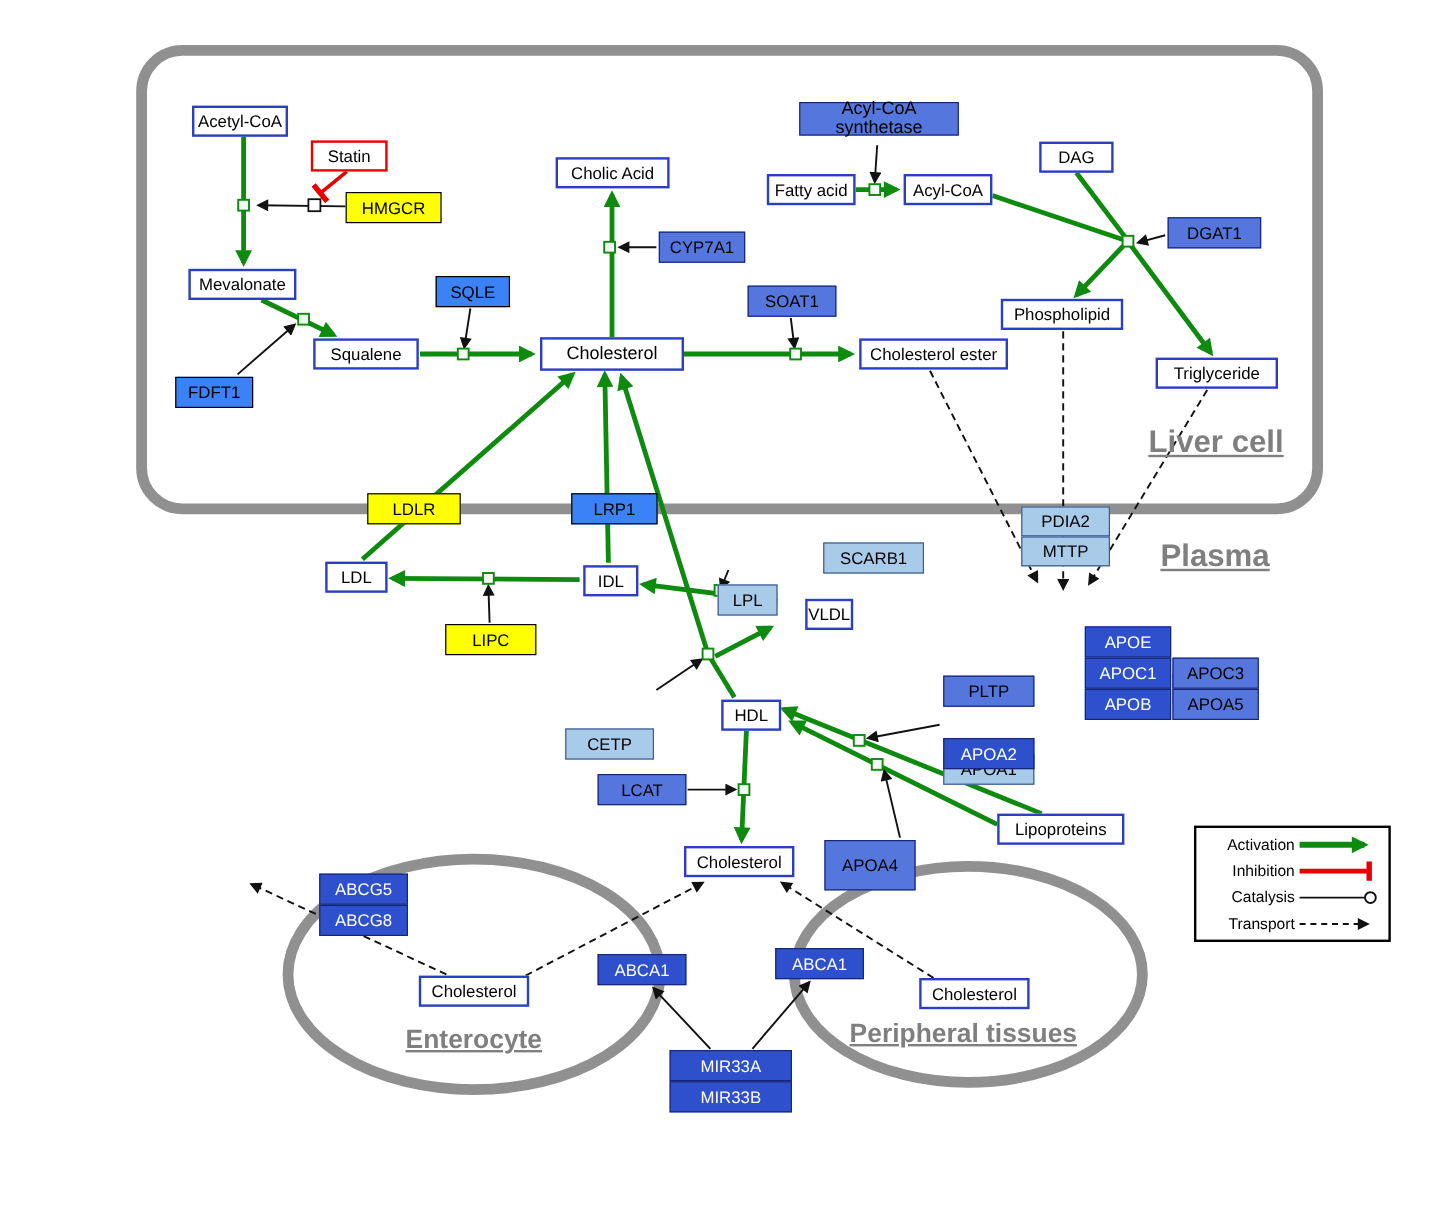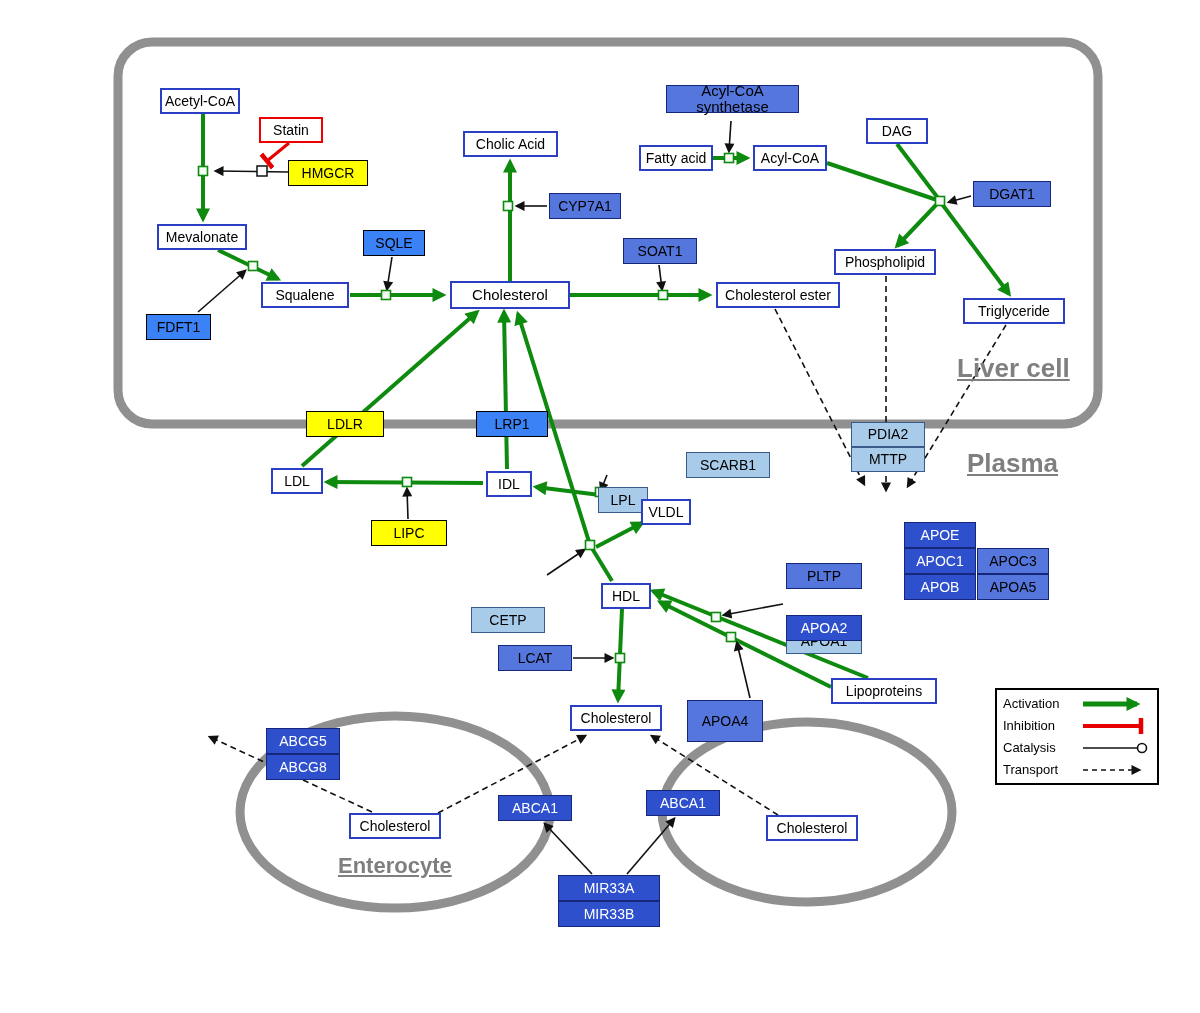--- a/index.html
+++ b/index.html
@@ -14,21 +14,21 @@
   .dark{background:#2e50cc;color:#ffffff;border:1px solid #16277a;}
   .medium{background:#5577dd;color:#000;border:1px solid #16277a;}
   .light{background:#a9cbea;color:#000;border:1px solid #3a5a8a;margin-top:39px;}
   .yellow{background:#ffff00;border:1.5px solid #000;}
   .paleyellow{background:#3b82f6;border:1px solid #000;}
   .redbox{border:2px solid #ee0000;background:#fff;}
   .comp-label{position:absolute;font-weight:bold;color:#7f7f7f;white-space:nowrap;text-decoration:underline;}
   #legend{position:absolute;left:995px;top:688px;width:164px;height:97px;background:#fff;
           border:2px solid #000;box-sizing:border-box;padding:4px 6px;display:flex;
           flex-direction:column;justify-content:space-between;}
-  .lg-row{display:flex;align-items:center;justify-content:space-between;height:19px;}
+  .lg-row{display:flex;align-items:center;justify-content:flex-end;height:19px;}
   .lg-label{font-size:13px;color:#000;}
 </style>
 </head>
 <body>
 
 <div id="canvas">
 
 <svg id="edges" width="1200" height="1013">
   <defs>
     <marker id="mG" viewBox="0 0 12 12" refX="9" refY="6" markerWidth="15" markerHeight="14" orient="auto" markerUnits="userSpaceOnUse">
@@ -115,20 +115,21 @@
     <rect x="585.5" y="540.5" width="9" height="9"></rect>
     <rect x="711.5" y="612.5" width="9" height="9"></rect>
     <rect x="726.5" y="632.5" width="9" height="9"></rect>
     <rect x="615.5" y="653.5" width="9" height="9"></rect>
   </g>
 </svg>
 
 <div class="comp-label" style="left:957px;top:353px;font-size:26px">Liver cell</div>
 <div class="comp-label" style="left:967px;top:448px;font-size:26px">Plasma</div>
 <div class="comp-label" style="left:338px;top:853px;font-size:22px">Enterocyte</div>
+<div class="comp-label" style="left:708px;top:848px;font-size:22px">Peripheral tissues</div>
 
 <div class="node metab" style="left:160px;top:88px;width:80px;height:26px">Acetyl-CoA</div>
 <div class="node redbox" style="left:259px;top:117px;width:64px;height:26px">Statin</div>
 <div class="node yellow" style="left:288px;top:160px;width:80px;height:26px">HMGCR</div>
 <div class="node metab" style="left:157px;top:224px;width:90px;height:26px">Mevalonate</div>
 <div class="node paleyellow" style="left:363px;top:230px;width:62px;height:26px">SQLE</div>
 <div class="node paleyellow" style="left:146px;top:314px;width:65px;height:26px">FDFT1</div>
 <div class="node metab" style="left:261px;top:282px;width:88px;height:26px">Squalene</div>
 <div class="node metab-big" style="left:450px;top:281px;width:120px;height:28px">Cholesterol</div>
 <div class="node metab" style="left:463px;top:131px;width:95px;height:26px">Cholic Acid</div>
@@ -143,21 +144,21 @@
 <div class="node metab" style="left:834px;top:249px;width:102px;height:26px">Phospholipid</div>
 <div class="node metab" style="left:963px;top:298px;width:102px;height:26px">Triglyceride</div>
 <div class="node light" style="left:851px;top:383px;width:74px;height:25px">PDIA2</div>
 <div class="node light" style="left:851px;top:408px;width:74px;height:25px">MTTP</div>
 <div class="node yellow" style="left:306px;top:411px;width:78px;height:26px">LDLR</div>
 <div class="node paleyellow" style="left:476px;top:411px;width:72px;height:26px">LRP1</div>
 <div class="node light" style="left:686px;top:413px;width:84px;height:26px">SCARB1</div>
 <div class="node metab" style="left:271px;top:468px;width:52px;height:26px">LDL</div>
 <div class="node metab" style="left:486px;top:471px;width:46px;height:26px">IDL</div>
 <div class="node light" style="left:598px;top:448px;width:50px;height:26px">LPL</div>
-<div class="node metab" style="left:641px;top:499px;width:50px;height:26px">VLDL</div>
+<div class="node metab" style="left:671px;top:499px;width:40px;height:26px">VLDL</div>
 <div class="node yellow" style="left:371px;top:520px;width:76px;height:26px">LIPC</div>
 <div class="node light" style="left:471px;top:568px;width:74px;height:26px">CETP</div>
 <div class="node metab" style="left:601px;top:583px;width:50px;height:26px">HDL</div>
 <div class="node medium" style="left:498px;top:645px;width:74px;height:26px">LCAT</div>
 <div class="node medium" style="left:786px;top:563px;width:76px;height:26px">PLTP</div>
 <div class="node light" style="left:786px;top:589px;width:76px;height:26px">APOA1</div>
 <div class="node dark" style="left:786px;top:615px;width:76px;height:26px">APOA2</div>
 <div class="node medium" style="left:687px;top:700px;width:76px;height:42px">APOA4</div>
 <div class="node metab" style="left:831px;top:678px;width:106px;height:26px">Lipoproteins</div>
 <div class="node dark" style="left:904px;top:522px;width:72px;height:26px">APOE</div>

